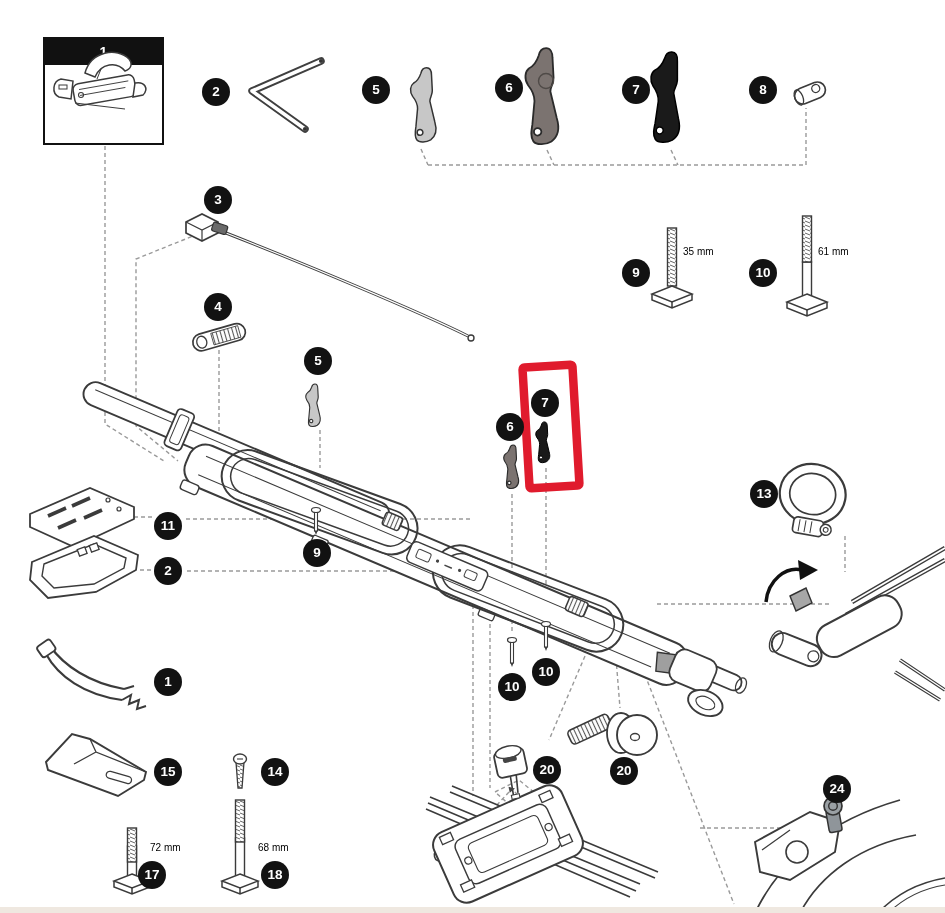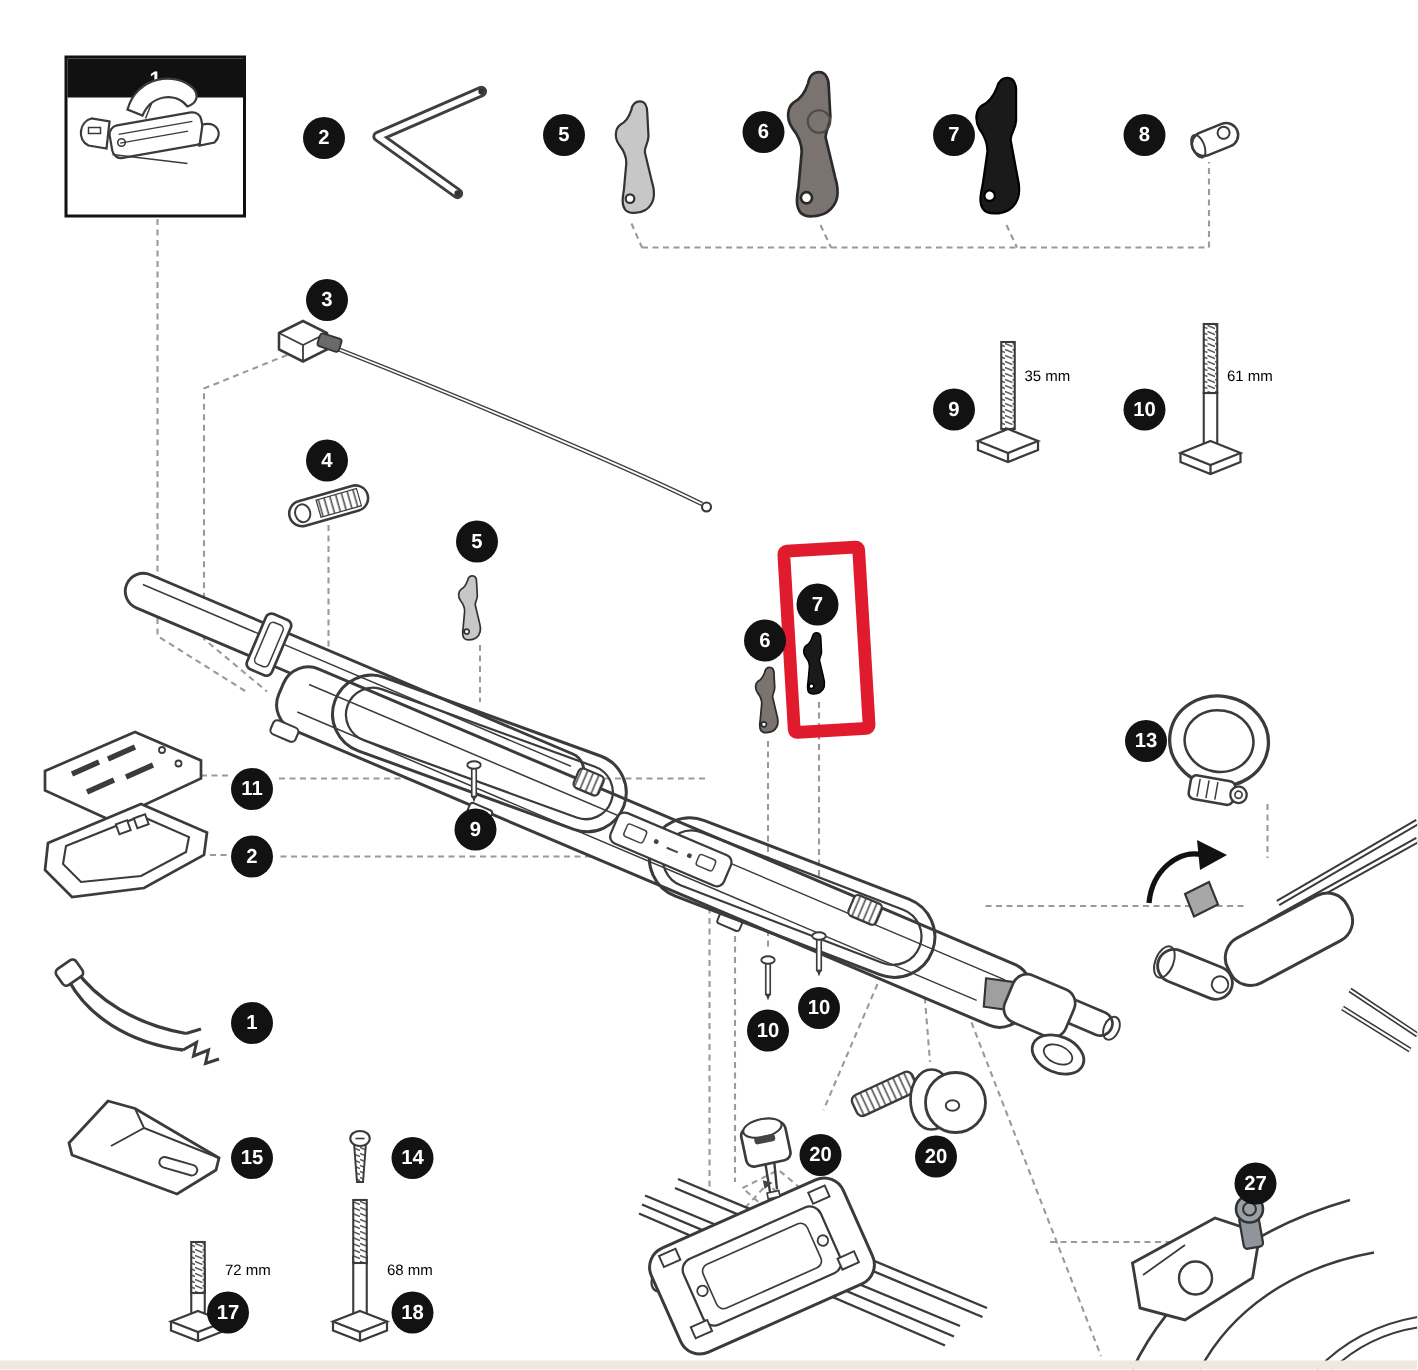--- a/index.html
+++ b/index.html
@@ -333,21 +333,21 @@
 <div class="badge" style="left:154px;top:512px">11</div>
 <div class="badge" style="left:154px;top:557px">2</div>
 <div class="badge" style="left:750px;top:480px">13</div>
 <div class="badge" style="left:154px;top:668px">1</div>
 <div class="badge" style="left:154px;top:758px">15</div>
 <div class="badge" style="left:261px;top:758px">14</div>
 <div class="badge" style="left:138px;top:861px">17</div>
 <div class="badge" style="left:261px;top:861px">18</div>
 <div class="badge" style="left:533px;top:756px">20</div>
 <div class="badge" style="left:610px;top:757px">20</div>
-<div class="badge" style="left:823px;top:775px">27</div>
+<div class="badge" style="left:823px;top:775px">24</div>
 
 <span class="mm" style="left:683px;top:246px">35 mm</span>
 <span class="mm" style="left:818px;top:246px">61 mm</span>
 <span class="mm" style="left:150px;top:842px">72 mm</span>
 <span class="mm" style="left:258px;top:842px">68 mm</span>
 
 <div class="bottom-strip"></div>
 </div>
 
 </body></html>

